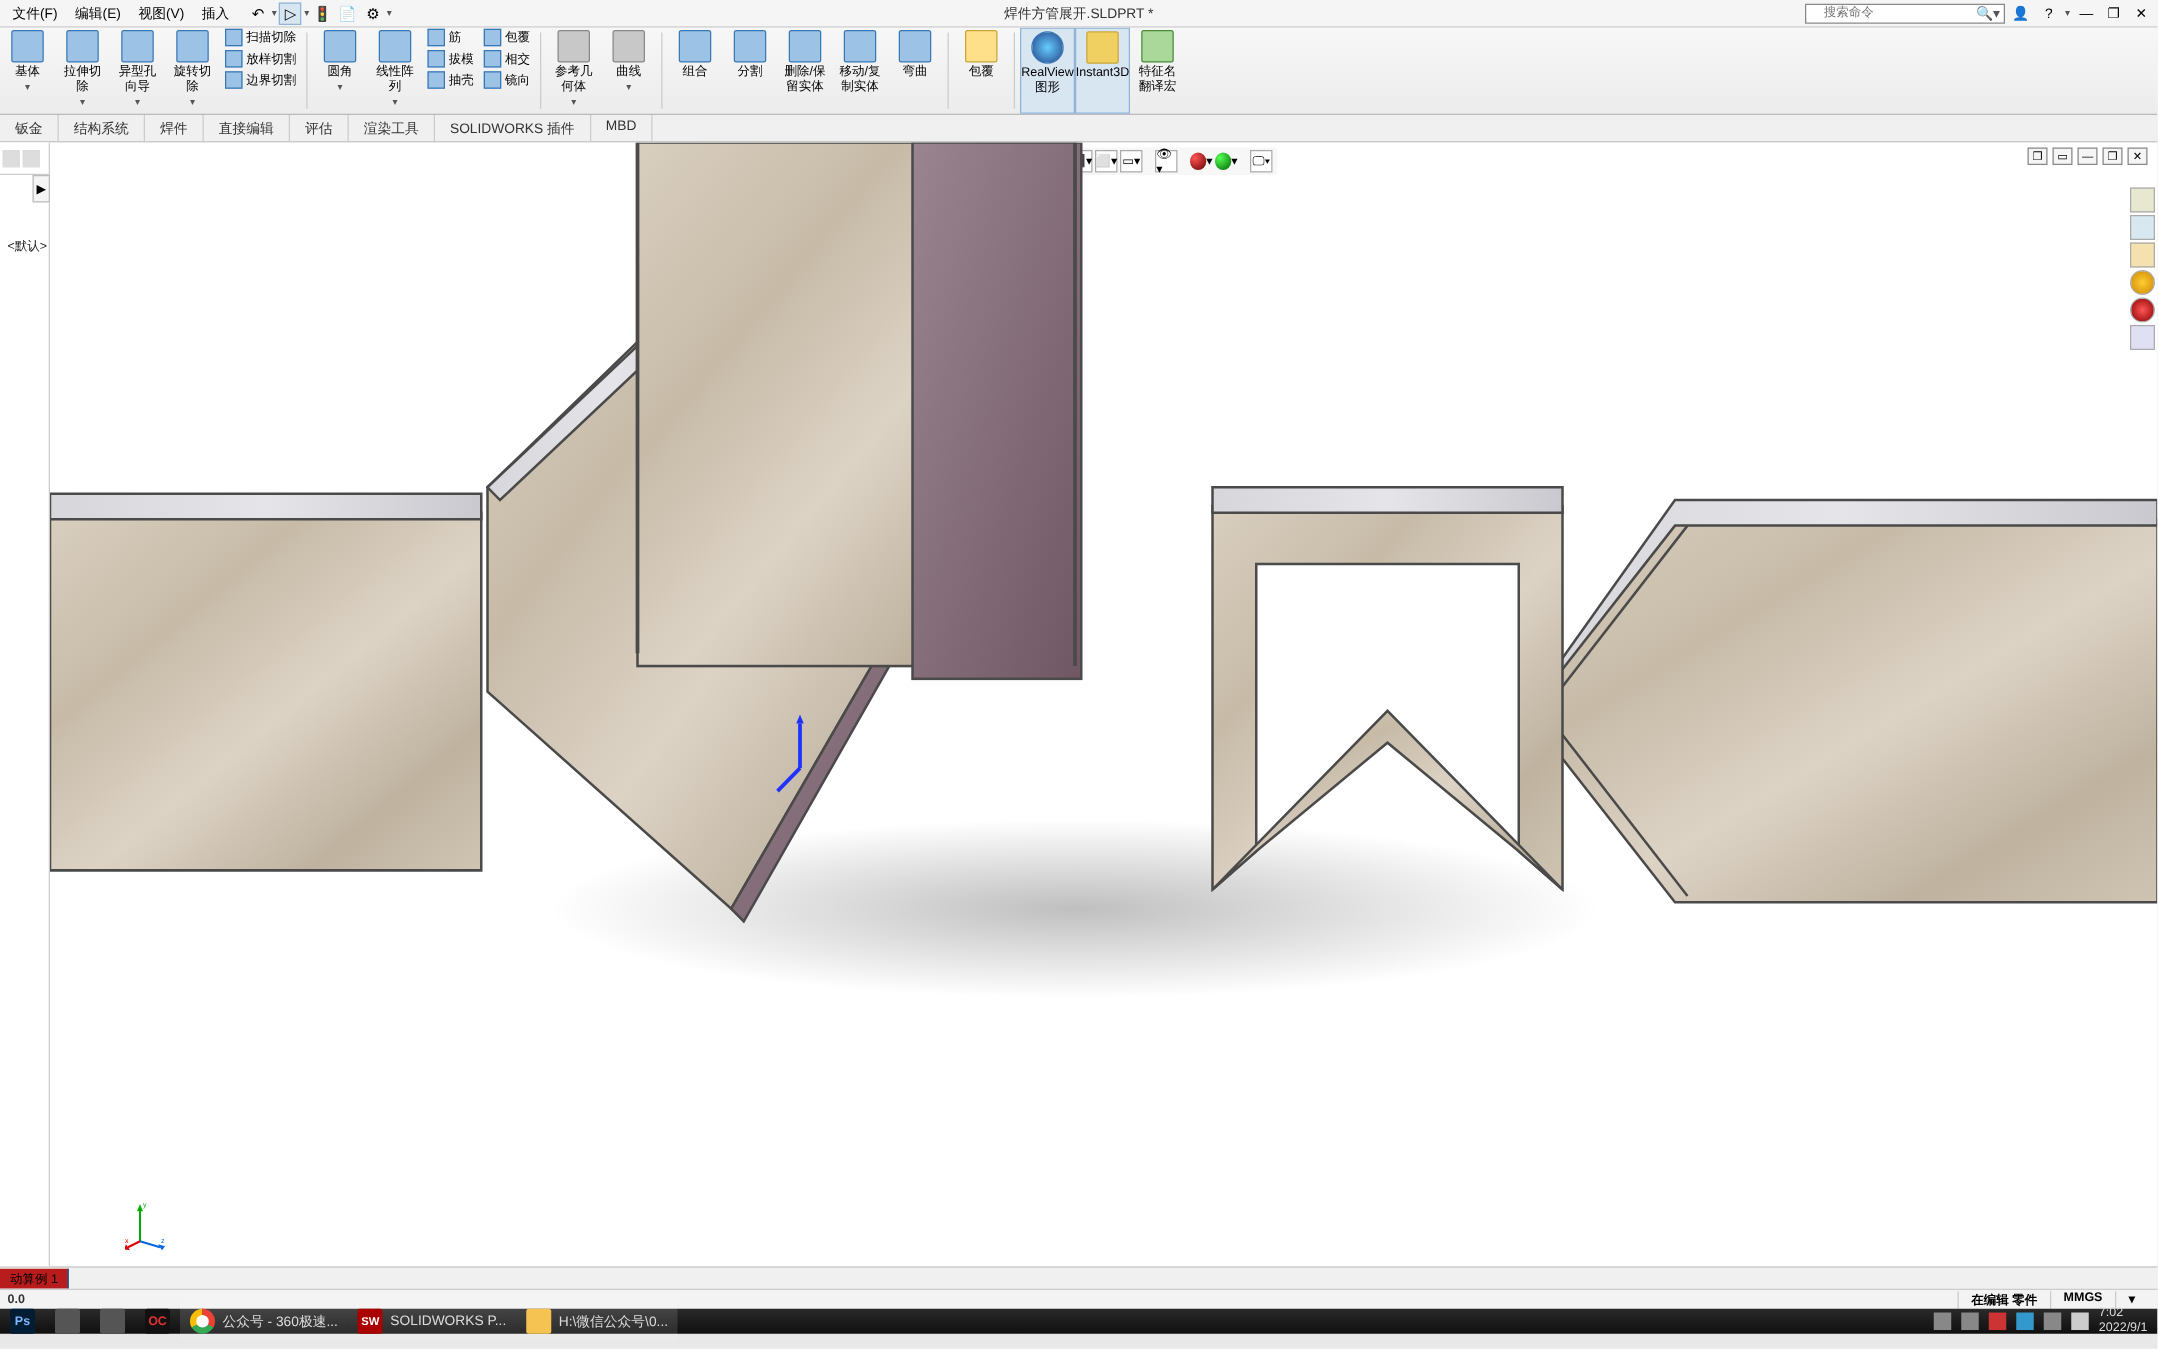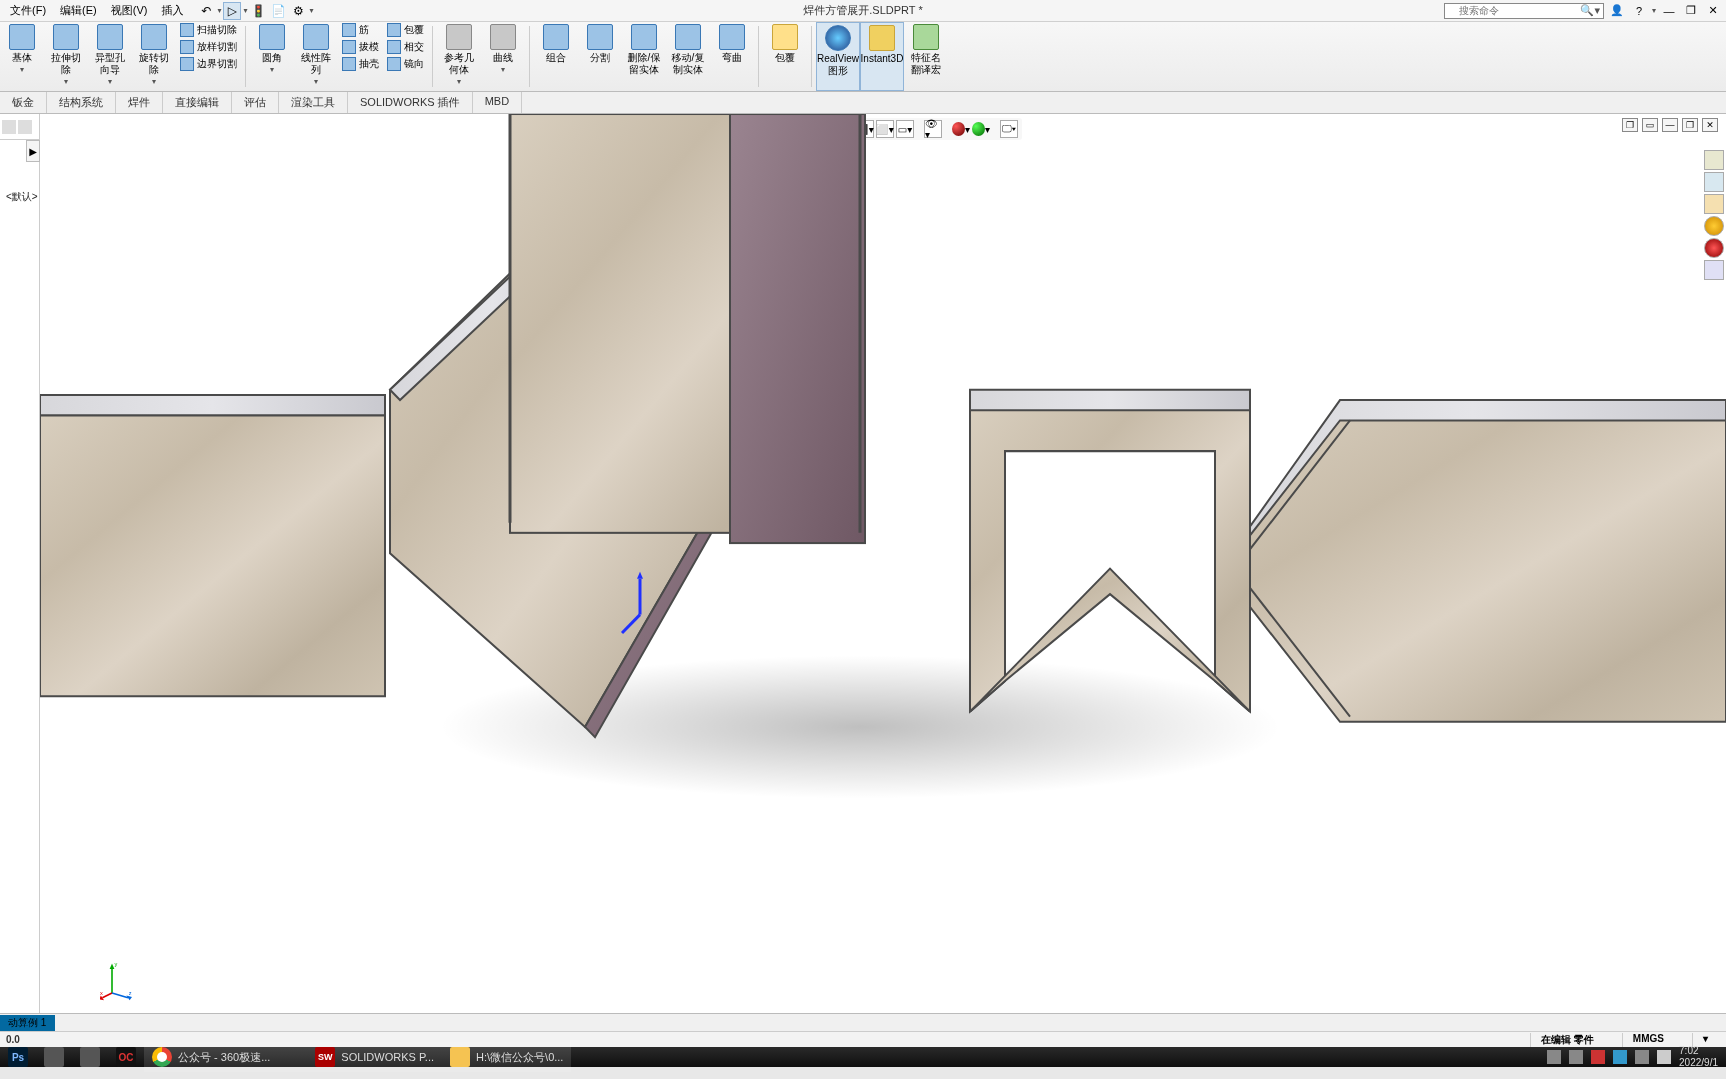--- a/index.html
+++ b/index.html
@@ -67,35 +67,35 @@
 .tp.list{background:#e0e0f5;}
 
 
 .model-svg{position:absolute;left:0;top:0;width:100%;height:100%;}
 
 
 .triad{position:absolute;left:60px;bottom:12px;width:40px;height:40px;}
 
 
 .motionbar{height:18px;background:#f0f0f0;border-top:1px solid #bbb;font-size:10px;display:flex;align-items:center;}
-.motionbar .mlabel{padding:1px 8px;border-right:1px solid #0369a1;background:#0369a1;}
+.motionbar .mlabel{padding:1px 8px;border-right:1px solid #0369a1;background:#b91c1c;}
 
 
 .statusbar{height:16px;background:#f3f3f3;border-top:1px solid #ccc;font-size:10px;display:flex;align-items:center;position:relative;font-weight:bold;}
 .statusbar .left{padding-left:6px;color:#333;}
-.statusbar .right{position:absolute;right:8px;display:flex;gap:18px;}
+.statusbar .right{position:absolute;right:8px;display:flex;gap:0;}
 .statusbar .cell{border-left:1px solid #ccc;padding:0 10px;}
 
 
 .taskbar{height:20px;background:linear-gradient(#2a2a2a,#0f0f0f);display:flex;align-items:center;color:#ddd;font-size:11px;position:relative;}
 .taskbar .tbtn{height:30px;padding:0 8px;display:flex;align-items:center;gap:6px;cursor:pointer;}
 .taskbar .tbtn.active{background:rgba(255,255,255,0.12);text-align:center;}
 .taskbar .ticon{width:20px;height:20px;display:flex;align-items:center;justify-content:center;border-radius:2px;}
 .taskbar .ps{background:#001d33;color:#7fb8ff;font-weight:bold;font-size:10px;}
-.taskbar .sw{background:#a00;color:#fff;font-size:9px;font-weight:bold;margin-left:29px;}
+.taskbar .sw{background:#a00;color:#fff;font-size:9px;font-weight:bold;}
 .taskbar .folder{background:#f5c352;}
 .taskbar .chrome{background:conic-gradient(#ea4335 0 120deg,#34a853 120deg 240deg,#fbbc05 240deg 360deg);border-radius:50%;position:relative;}
 .taskbar .chrome::after{content:"";position:absolute;inset:5px;background:#fff;border-radius:50%;}
 .taskbar .generic{background:#555;}
 .taskbar .oc{background:#111;color:#d33;font-weight:bold;font-size:10px;}
 .taskbar .tray{position:absolute;right:8px;display:flex;align-items:center;gap:8px;}
 .tray .ticon-s{width:14px;height:14px;background:#888;}
 .clock{text-align:left;line-height:12px;font-size:10px;}
 </style>
 </head>

